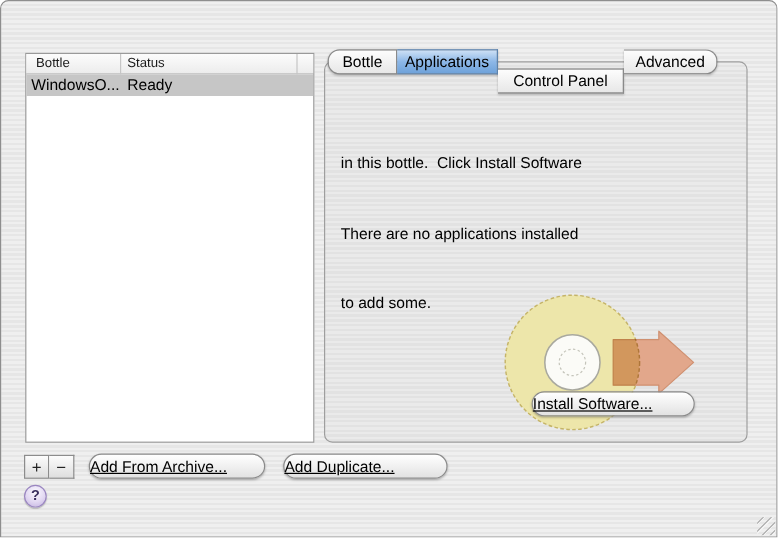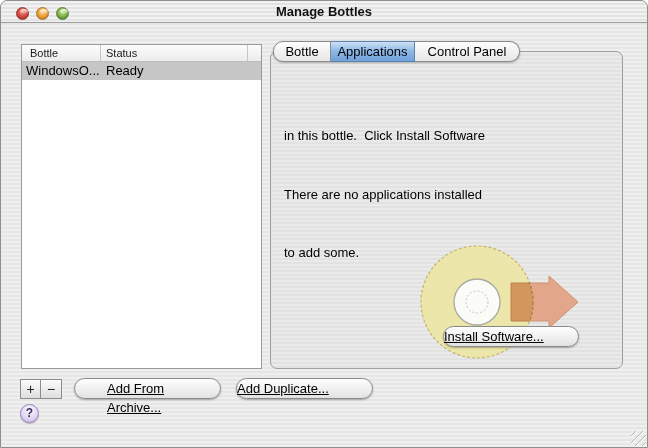--- a/index.html
+++ b/index.html
@@ -64,39 +64,39 @@
     font-size:13px;color:#000;text-align:center;line-height:19px;cursor:default;
   }
   .tab:first-child{border-left:1px solid #8a8a8a;border-radius:10px 0 0 10px;}
   .tab:last-child{border-radius:0 10px 10px 0;}
   .tab.selected{
     background:linear-gradient(180deg,#cde0f5 0%,#8cb7e7 50%,#6fa2da 100%);
     border-color:#5c83ad;
   }
   .tab-bottle{width:58px;}
   .tab-applications{width:84px;}
-  .tab-control{width:105px;}
+  .tab-control{width:105px;margin-top:16px;}
   .tab-advanced{width:78px;}
   
   .empty-msg{
     position:absolute;left:283px;top:86px;font-size:13px;line-height:19.5px;
     color:#000;white-space:pre;z-index:2;
   }
   
   .disc-svg{position:absolute;left:405px;top:228px;z-index:1;}
   .arrow-shape{mix-blend-mode:multiply;}
   
   .pill{
     position:absolute;height:21px;border:1px solid #8a8a8a;border-radius:11px;
     background:linear-gradient(180deg,#ffffff,#e2e2e2);
     font-size:13px;color:#000;text-align:left;line-height:19px;
     box-shadow:0 1px 2px rgba(0,0,0,.3);cursor:default;text-decoration:underline;
   }
   .install-btn{left:442px;top:325px;width:136px;z-index:4;}
-  .archive-btn{left:73px;top:377px;width:147px;padding-left:32px;}
+  .archive-btn{left:73px;top:377px;width:147px;}
   .duplicate-btn{left:235px;top:377px;width:137px;}
   .pm-group{position:absolute;left:19px;top:378px;display:flex;}
   .pm-btn{
     width:21px;height:20px;border:1px solid #8c8c8c;border-left:none;
     background:linear-gradient(180deg,#fcfcfc,#dedede);
     font-size:14px;color:#222;text-align:center;line-height:18px;cursor:default;
   }
   .pm-btn:first-child{border-left:1px solid #8c8c8c;}
   .help-btn{
     position:absolute;left:19px;top:403px;width:19px;height:19px;border-radius:50%;
@@ -108,46 +108,41 @@
   .resize-grip{
     position:absolute;right:1px;bottom:1px;width:15px;height:15px;
     background:repeating-linear-gradient(135deg,transparent 0 3px,#b8b8b8 3px 4px,#f4f4f4 4px 5px);
   }
 </style>
 </head>
 <body>
 
 <div class="window">
 
-  <div class="titlebar">
-    <span class="tl tl-close"></span>
-    <span class="tl tl-min"></span>
-    <span class="tl tl-zoom"></span>
-    <div class="title">Manage Bottles</div>
-  </div>
 
   <div class="list-box">
     <div class="list-header">
       <span class="hdr-label hdr-bottle">Bottle</span>
       <span class="hdr-label hdr-status">Status</span>
       <span class="hdr-div hdr-div1"></span>
       <span class="hdr-div hdr-div2"></span>
     </div>
     <div class="list-row">
       <span class="cell-bottle">WindowsO...</span>
       <span class="cell-status">Ready</span>
     </div>
   </div>
 
   <div class="tab-panel"></div>
 
   <div class="tab-group">
     <div class="tab tab-bottle">Bottle</div>
     <div class="tab tab-applications selected">Applications</div>
     <div class="tab tab-control">Control Panel</div>
+    <div class="tab tab-advanced">Advanced</div>
   </div>
 
   <div class="empty-msg">
     <div>in this bottle.  Click Install Software</div>
     <div>There are no applications installed</div>
     <div>to add some.</div>
   </div>
 
   <svg class="disc-svg" width="185" height="140" viewBox="0 0 185 140">
     <circle cx="71" cy="73" r="56" fill="#ede6aa" stroke="#c5b468" stroke-width="1.2" stroke-dasharray="3,2"></circle>

